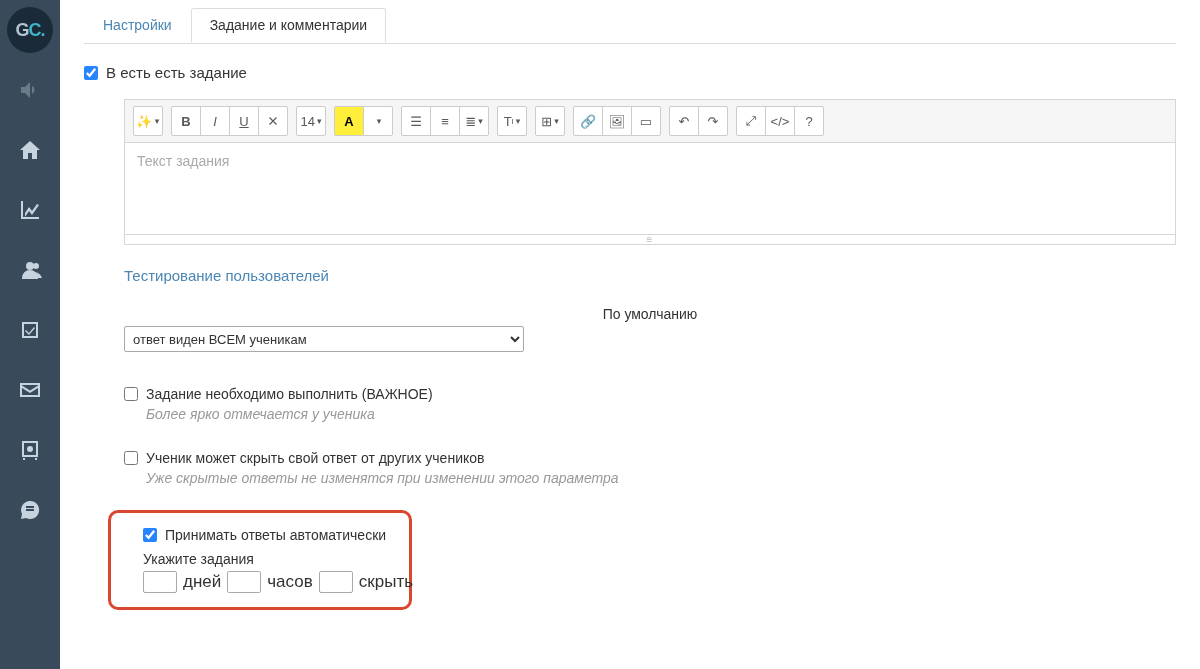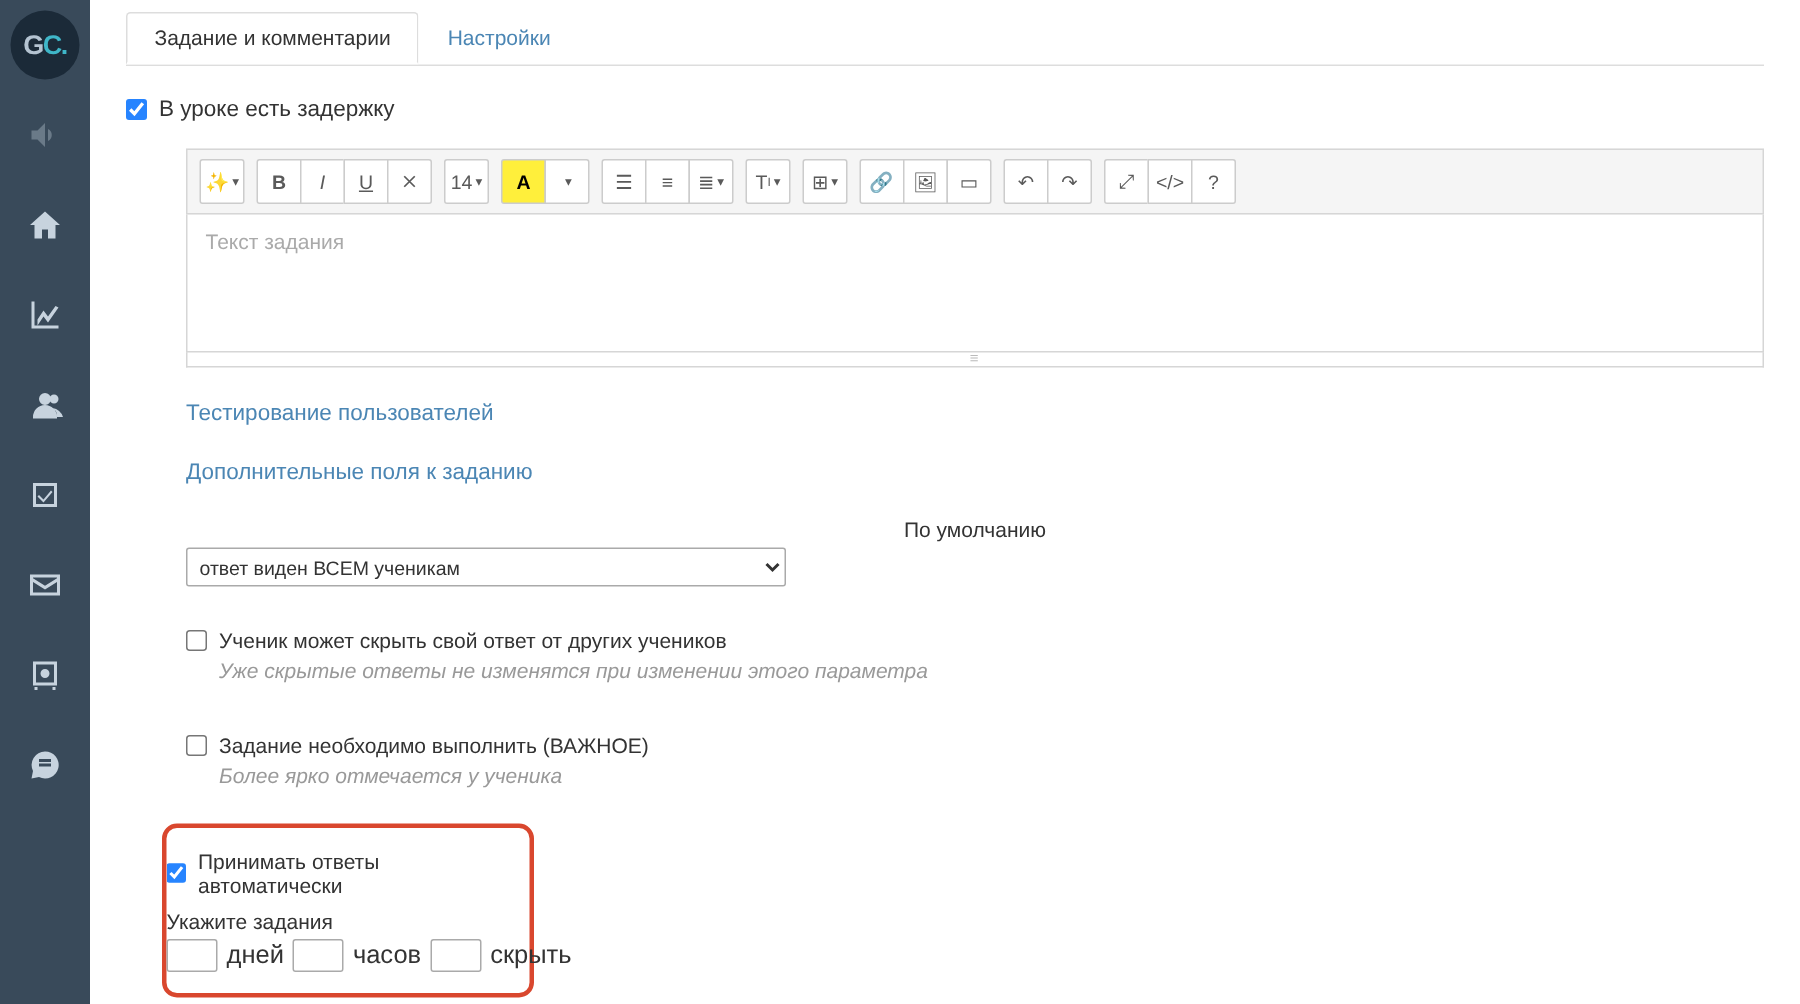--- a/index.html
+++ b/index.html
@@ -38,21 +38,21 @@
 .link-row { margin-left: 40px; margin-top: 22px; color: #4b86b4; font-size: 15px; cursor: pointer; }
 .field-group { margin-left: 40px; margin-top: 22px; }
 .field-label { font-size: 14px; color: #333; margin-bottom: 4px; text-align: center; }
 select { width: 400px; height: 26px; border: 1px solid #aaa; background: #fff; padding: 2px 4px; font-size: 13px; color: #333; border-radius: 2px; cursor: pointer; }
 
 .sub-check { margin-left: 40px; margin-top: 28px; }
 .sub-check-row { display: flex; align-items: center; gap: 8px; }
 .sub-check-row label { font-size: 14px; color: #333; }
 .sub-desc { margin-left: 22px; margin-top: 4px; color: #999; font-style: italic; font-size: 14px; }
 
-.highlight-box { margin-left: 24px; margin-top: 24px; border: 3px solid #d9472e; border-radius: 10px; padding: 14px 16px 14px 0; width: 248px; }
+.highlight-box { margin-left: 24px; margin-top: 24px; border: 3px solid #d9472e; border-radius: 10px; padding: 14px 16px 14px 32px; width: 304px; }
 .hbox-row { display: flex; align-items: center; gap: 8px; }
 .hbox-row label { font-size: 14px; color: #333; }
 .delay-label { font-size: 14px; color: #333; margin-top: 8px; }
 .delay-inputs { display: flex; align-items: center; gap: 6px; margin-top: 4px; }
 .delay-input { width: 34px; height: 22px; border: 1px solid #aaa; padding: 2px; font-size: 13px; text-align: center; border-radius: 2px; }
 .delay-unit { font-size: 17px; color: #333; }
 </style>
 </head>
 <body>
 
@@ -101,28 +101,28 @@
   <div class="sidebar-item">
     <svg viewBox="0 0 24 24">
         <path d="M12 3a9 9 0 0 0-8 13l-1 5 5-1a9 9 0 1 0 4-17zm-4 8h8v2H8zm0-3h8v2H8z"></path>
       </svg>
   </div>
 </div>
 
 <div class="main">
   <div class="tabs-wrap">
     <div class="tabs">
+      <div class="tab">Настройки</div>
       <div class="tab active">Задание и комментарии</div>
-      <div class="tab">Настройки</div>
     </div>
   </div>
 
   <div class="checkbox-row">
     <input type="checkbox" checked="" style="">
-    <label>В уроке есть задержку</label>
+    <label>В есть есть задание</label>
   </div>
 
   <div class="editor-block">
     <div class="editor-toolbar">
       <div class="tool-group">
           <div class="tool-btn">✨<span class="caret">▾</span></div>
         </div>
       <div class="tool-group">
         <div class="tool-btn" style="font-weight:700">B</div>
         <div class="tool-btn" style="font-style:italic">I</div>
@@ -169,43 +169,42 @@
         <div class="tool-btn">⤢</div>
         <div class="tool-btn">&lt;/&gt;</div>
         <div class="tool-btn">?</div>
       </div>
     </div>
     <div class="editor-area">Текст задания</div>
     <div class="editor-resize">≡</div>
   </div>
 
   <div class="link-row">Тестирование пользователей</div>
-  <div class="link-row">Дополнительные поля к заданию</div>
 
   <div class="field-group">
     <div class="field-label">По умолчанию</div>
     <select>
       <option>ответ виден ВСЕМ ученикам</option>
     </select>
   </div>
 
+  <div class="sub-check" style="margin-top:34px;">
+    <div class="sub-check-row">
+      <input type="checkbox" style="">
+      <label>Задание необходимо выполнить (ВАЖНОЕ)</label>
+    </div>
+    <div class="sub-desc">Более ярко отмечается у ученика</div>
+  </div>
+
   <div class="sub-check">
     <div class="sub-check-row">
       <input type="checkbox" style="">
       <label>Ученик может скрыть свой ответ от других учеников</label>
     </div>
     <div class="sub-desc">Уже скрытые ответы не изменятся при изменении этого параметра</div>
-  </div>
-
-  <div class="sub-check" style="margin-top:34px;">
-    <div class="sub-check-row">
-      <input type="checkbox" style="">
-      <label>Задание необходимо выполнить (ВАЖНОЕ)</label>
-    </div>
-    <div class="sub-desc">Более ярко отмечается у ученика</div>
   </div>
 
   <div class="highlight-box">
     <div class="hbox-row">
       <input type="checkbox" checked="" style="">
       <label>Принимать ответы автоматически</label>
     </div>
     <div class="delay-label">Укажите задания</div>
     <div class="delay-inputs">
       <input class="delay-input" style="">

